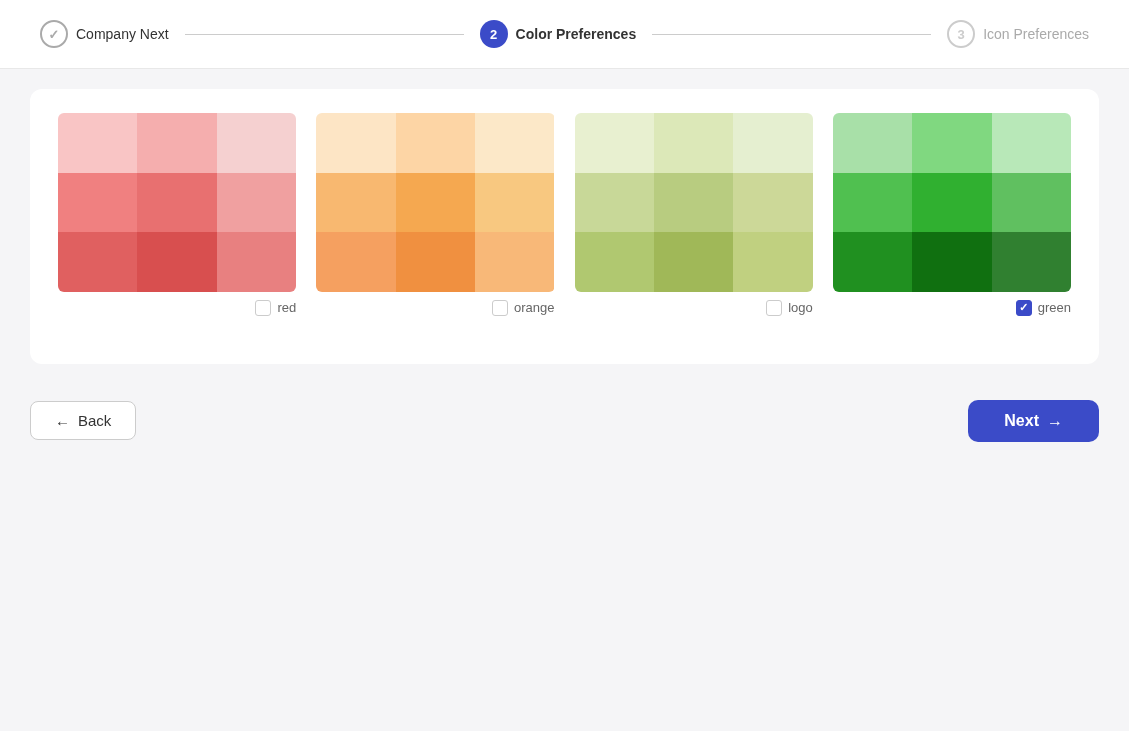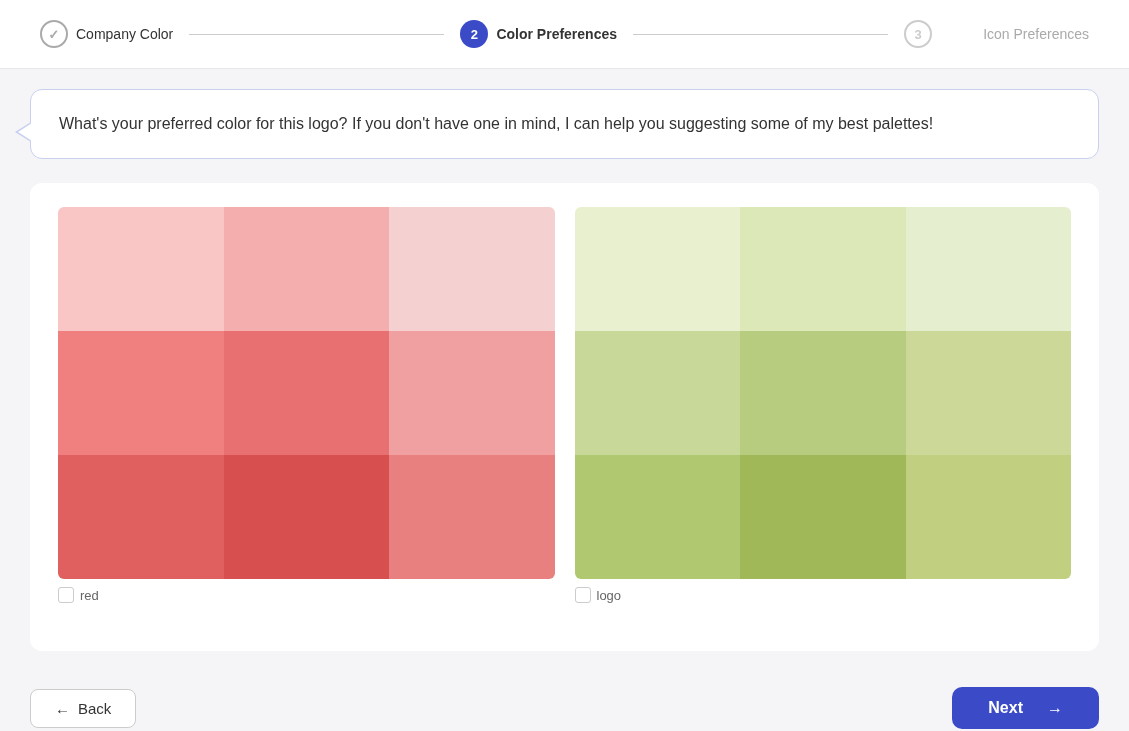--- a/index.html
+++ b/index.html
@@ -52,21 +52,20 @@
     .step-label {
       font-size: 14px;
       color: #333;
     }
     .step-label.active {
       font-weight: 600;
       color: #333;
     }
     .step-label.inactive {
       color: #aaa;
-      margin-left: 43px;
     }
     .step-line {
       flex: 1;
       height: 1px;
       background: #ccc;
       margin: 0 16px;
     }
 
     
     .main {
@@ -123,21 +122,21 @@
     }
 
     .color-row {
       display: flex;
       gap: 20px;
     }
 
     .color-item {
       display: flex;
       flex-direction: column;
-      align-items: flex-start;
+      align-items: flex-end;
       gap: 8px;
       flex: 1;
     }
 
     .color-palette {
       width: 100%;
       aspect-ratio: 1 / 0.75;
       border-radius: 6px;
       overflow: hidden;
       display: grid;
@@ -210,47 +209,44 @@
       padding: 12px 36px;
       background: #3b4bc8;
       color: #fff;
       border: none;
       border-radius: 10px;
       font-size: 16px;
       font-weight: 600;
       cursor: pointer;
       display: flex;
       align-items: center;
-      gap: 24px;
+      gap: 8px;
     }
   </style>
 </head>
 <body>
 
 <div class="stepper">
   <div class="step">
     <div class="step-circle done">✓</div>
-    <span class="step-label">Company Color</span>
+    <span class="step-label">Company Next</span>
   </div>
   <div class="step-line"></div>
   <div class="step">
     <div class="step-circle active">2</div>
     <span class="step-label active">Color Preferences</span>
   </div>
   <div class="step-line"></div>
   <div class="step">
     <div class="step-circle inactive">3</div>
     <span class="step-label inactive">Icon Preferences</span>
   </div>
 </div>
 
 <div class="main">
-  <div class="speech-bubble">
-    <span>What's your preferred color for this logo? If you don't have one in mind, I can help you suggesting some of my best palettes!</span>
-  </div>
 
   <div class="color-grid-container">
     <div class="color-rows">
 
       <div class="color-row" id="color-row-1">
           <div class="color-item">
             <div class="color-palette">
               <div class="color-swatch" style="background: rgb(249, 197, 197);"></div>
               <div class="color-swatch" style="background: rgb(245, 174, 174);"></div>
               <div class="color-swatch" style="background: rgb(245, 208, 208);"></div>
@@ -261,33 +257,67 @@
               <div class="color-swatch" style="background: rgb(216, 79, 79);"></div>
               <div class="color-swatch" style="background: rgb(232, 128, 128);"></div>
             </div>
             <div class="color-label-row">
               <div class="color-checkbox"></div>
               <span class="color-name">red</span>
             </div>
           </div>
           <div class="color-item">
             <div class="color-palette">
+              <div class="color-swatch" style="background: rgb(253, 229, 197);"></div>
+              <div class="color-swatch" style="background: rgb(253, 213, 165);"></div>
+              <div class="color-swatch" style="background: rgb(252, 232, 200);"></div>
+              <div class="color-swatch" style="background: rgb(248, 184, 112);"></div>
+              <div class="color-swatch" style="background: rgb(245, 168, 80);"></div>
+              <div class="color-swatch" style="background: rgb(248, 200, 128);"></div>
+              <div class="color-swatch" style="background: rgb(245, 160, 96);"></div>
+              <div class="color-swatch" style="background: rgb(240, 144, 64);"></div>
+              <div class="color-swatch" style="background: rgb(248, 184, 120);"></div>
+            </div>
+            <div class="color-label-row">
+              <div class="color-checkbox"></div>
+              <span class="color-name">orange</span>
+            </div>
+          </div>
+          <div class="color-item">
+            <div class="color-palette">
               <div class="color-swatch" style="background: rgb(232, 240, 208);"></div>
               <div class="color-swatch" style="background: rgb(220, 232, 184);"></div>
               <div class="color-swatch" style="background: rgb(229, 239, 208);"></div>
               <div class="color-swatch" style="background: rgb(200, 216, 152);"></div>
               <div class="color-swatch" style="background: rgb(184, 204, 128);"></div>
               <div class="color-swatch" style="background: rgb(204, 216, 152);"></div>
               <div class="color-swatch" style="background: rgb(176, 200, 112);"></div>
               <div class="color-swatch" style="background: rgb(160, 184, 88);"></div>
               <div class="color-swatch" style="background: rgb(192, 208, 128);"></div>
             </div>
             <div class="color-label-row">
               <div class="color-checkbox"></div>
               <span class="color-name">logo</span>
+            </div>
+          </div>
+          <div class="color-item">
+            <div class="color-palette">
+              <div class="color-swatch" style="background: rgb(168, 224, 168);"></div>
+              <div class="color-swatch" style="background: rgb(128, 216, 128);"></div>
+              <div class="color-swatch" style="background: rgb(184, 232, 184);"></div>
+              <div class="color-swatch" style="background: rgb(80, 192, 80);"></div>
+              <div class="color-swatch" style="background: rgb(48, 176, 48);"></div>
+              <div class="color-swatch" style="background: rgb(96, 192, 96);"></div>
+              <div class="color-swatch" style="background: rgb(32, 144, 32);"></div>
+              <div class="color-swatch" style="background: rgb(16, 112, 16);"></div>
+              <div class="color-swatch" style="background: rgb(48, 128, 48);"></div>
+            </div>
+            <div class="color-label-row">
+              <div class="color-checkbox checked"></div>
+              <span class="color-name">green</span>
             </div>
           </div>
         </div>
 
       <div class="color-row" id="color-row-2">
         </div>
     </div>
   </div>
 </div>
 

